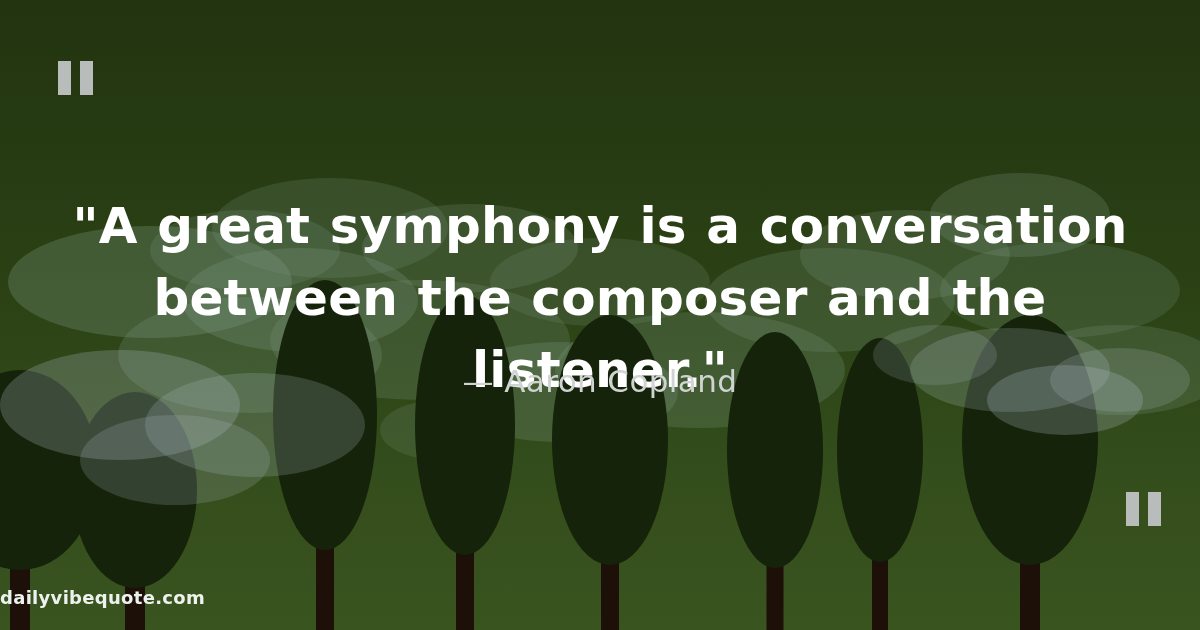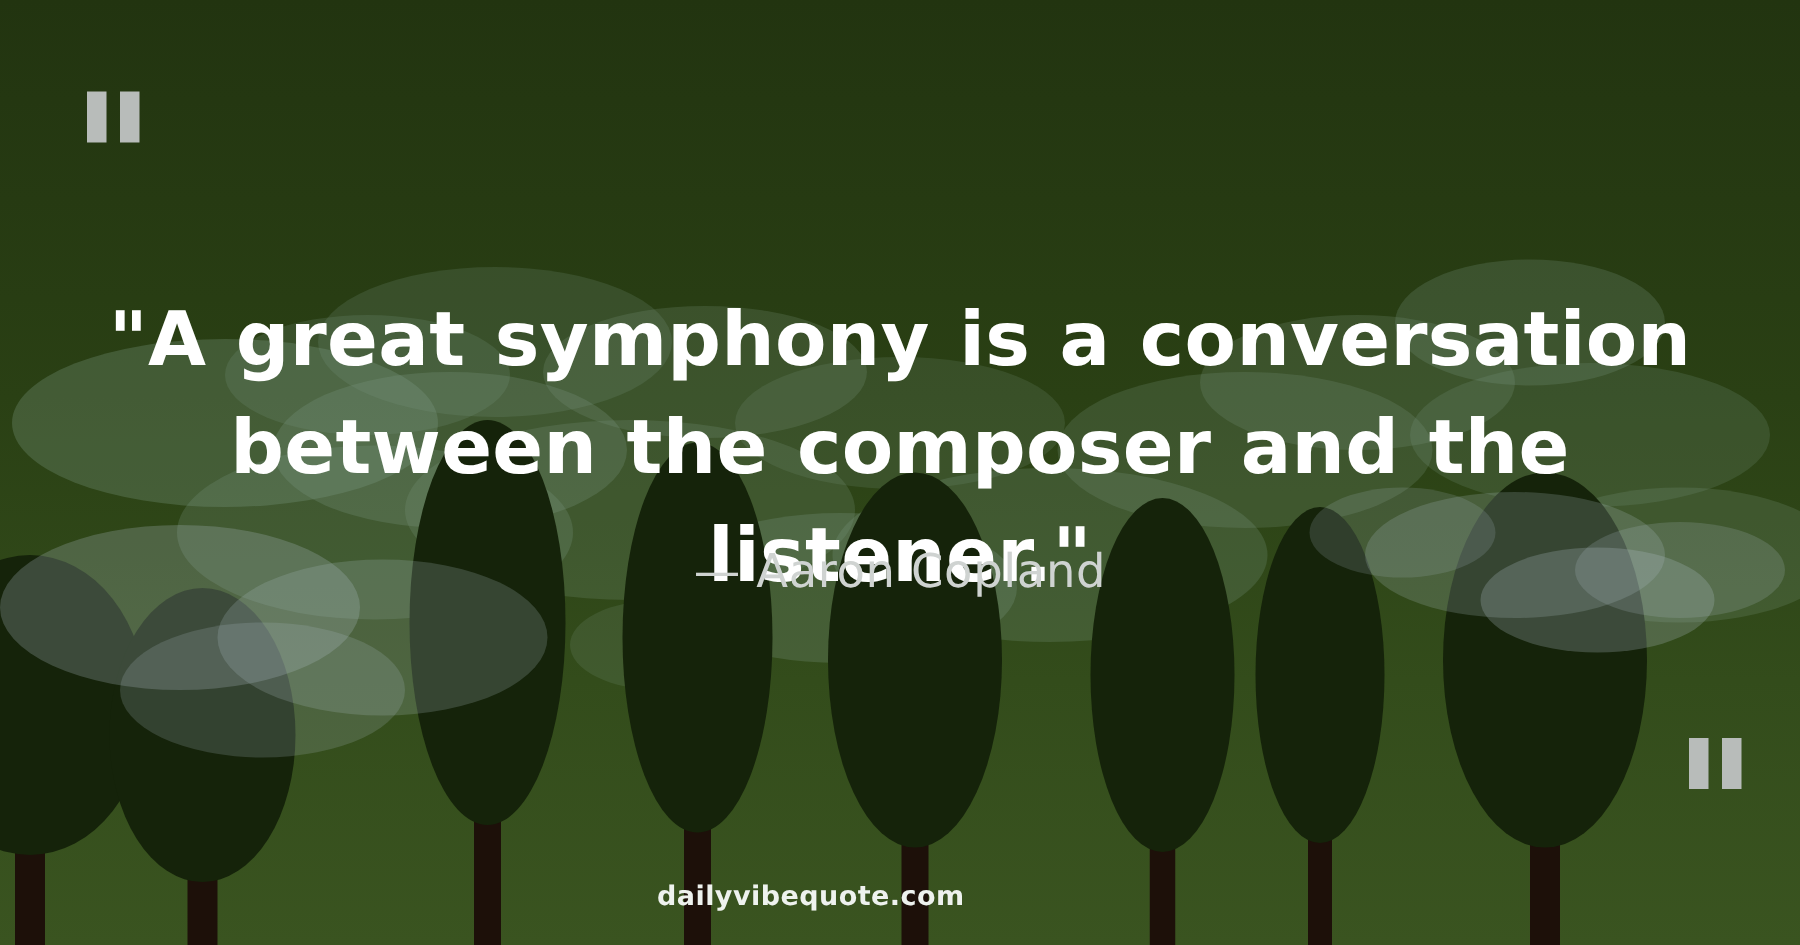--- a/index.html
+++ b/index.html
@@ -73,21 +73,20 @@
     font-size:31px;
     font-weight:normal;
     letter-spacing:0.4px;
     pointer-events:auto;
   }
   #site-text {
     position:absolute;
     left:0;
     top:587px;
     width:1081px;
-    text-align:center;
     color:#eef2ee;
     font-size:18px;
     font-weight:bold;
     letter-spacing:0.3px;
     pointer-events:auto;
   }
 </style>
 </head>
 <body>
 

